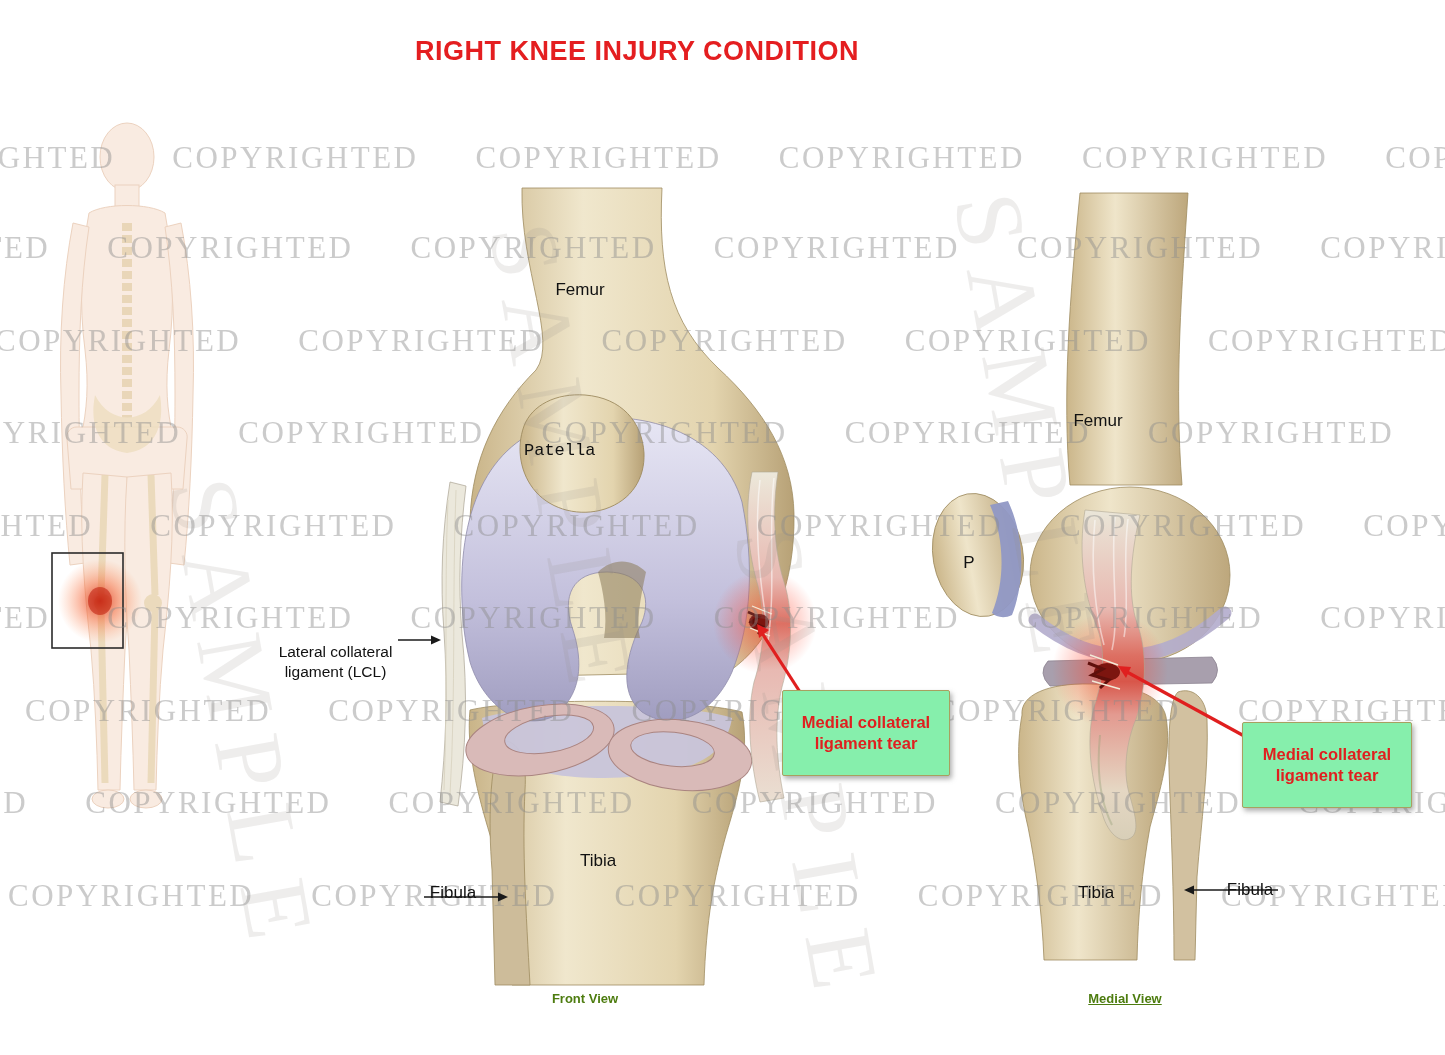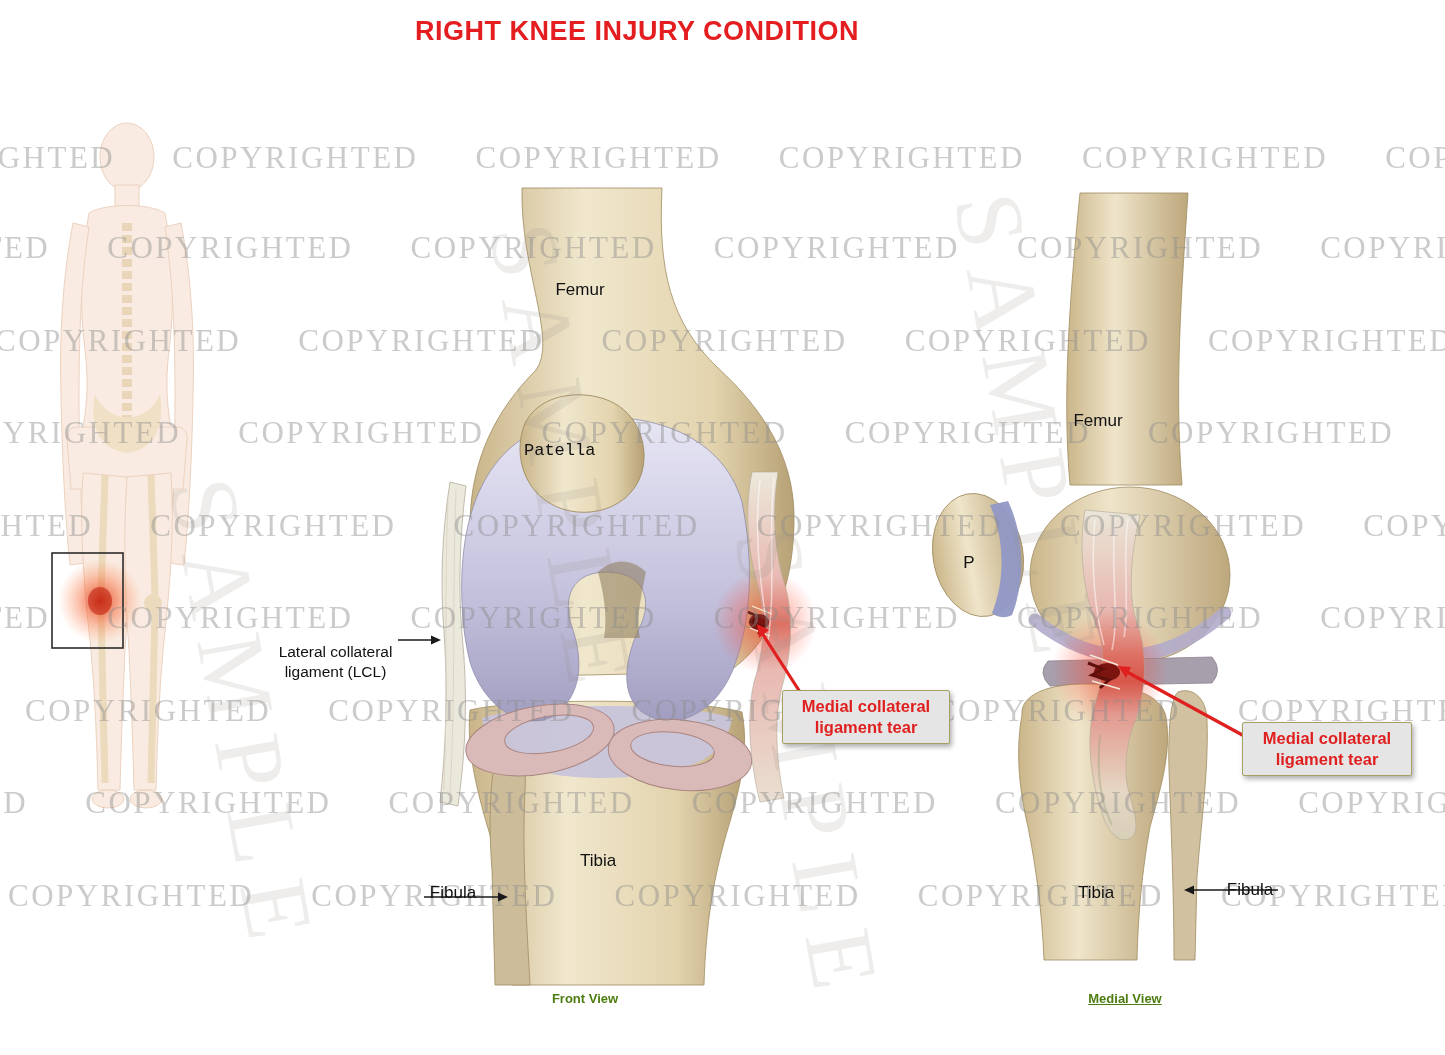--- a/index.html
+++ b/index.html
@@ -6,30 +6,30 @@
   #page{position:relative;width:1445px;height:1055px;background:#fff;overflow:hidden;
         font-family:"Liberation Sans",sans-serif;}
   
   .art{position:absolute;z-index:1;}
   #sample-layer{position:absolute;inset:0;z-index:2;pointer-events:none;}
   #watermark-layer{position:absolute;inset:0;z-index:3;pointer-events:none;}
   #leader-lines{position:absolute;left:0;top:0;z-index:4;pointer-events:none;}
   .lbl,.hdr,.note{z-index:5;}
   
   .hdr{position:absolute;left:137px;width:1000px;text-align:center;}
-  #title{top:16px;font-size:27px;font-weight:bold;letter-spacing:.5px;}
+  #title{top:36px;font-size:27px;font-weight:bold;letter-spacing:.5px;}
   #subtitle{top:66px;font-size:24px;font-weight:bold;color:#1a1a1a;}
   
   .lbl{position:absolute;color:#111;font-size:17px;text-align:center;white-space:nowrap;margin-top:12px;}
   .lbl.small{font-size:15.5px;line-height:20px;}
   .caption{position:absolute;font-size:13px;font-weight:bold;color:#4d7c0f;text-align:center;z-index:5;}
   
-  .note{position:absolute;background:#e5e5e5;border:1px solid #a8a060;
+  .note{position:absolute;background:#86efac;border:1px solid #a8a060;
         box-shadow:2px 3px 5px rgba(110,110,110,.55);
-        text-align:center;padding:5px 8px;border-radius:2px;}
+        text-align:center;padding:21px 8px;border-radius:2px;}
   .note .ln{display:block;color:#e01f1f;font-weight:bold;font-size:16.5px;line-height:21px;}
   
   .wmrow{position:absolute;white-space:nowrap;font-family:"Liberation Serif",serif;
          font-size:31px;letter-spacing:2.5px;color:rgba(140,140,140,.45);}
   .wmrow span{margin-right:57px;}
   .wmdiag{position:absolute;font-family:"Liberation Serif",serif;font-size:95px;
           letter-spacing:18px;color:rgba(150,145,138,.16);transform-origin:top left;
           white-space:nowrap;}
 </style>
 </head>

